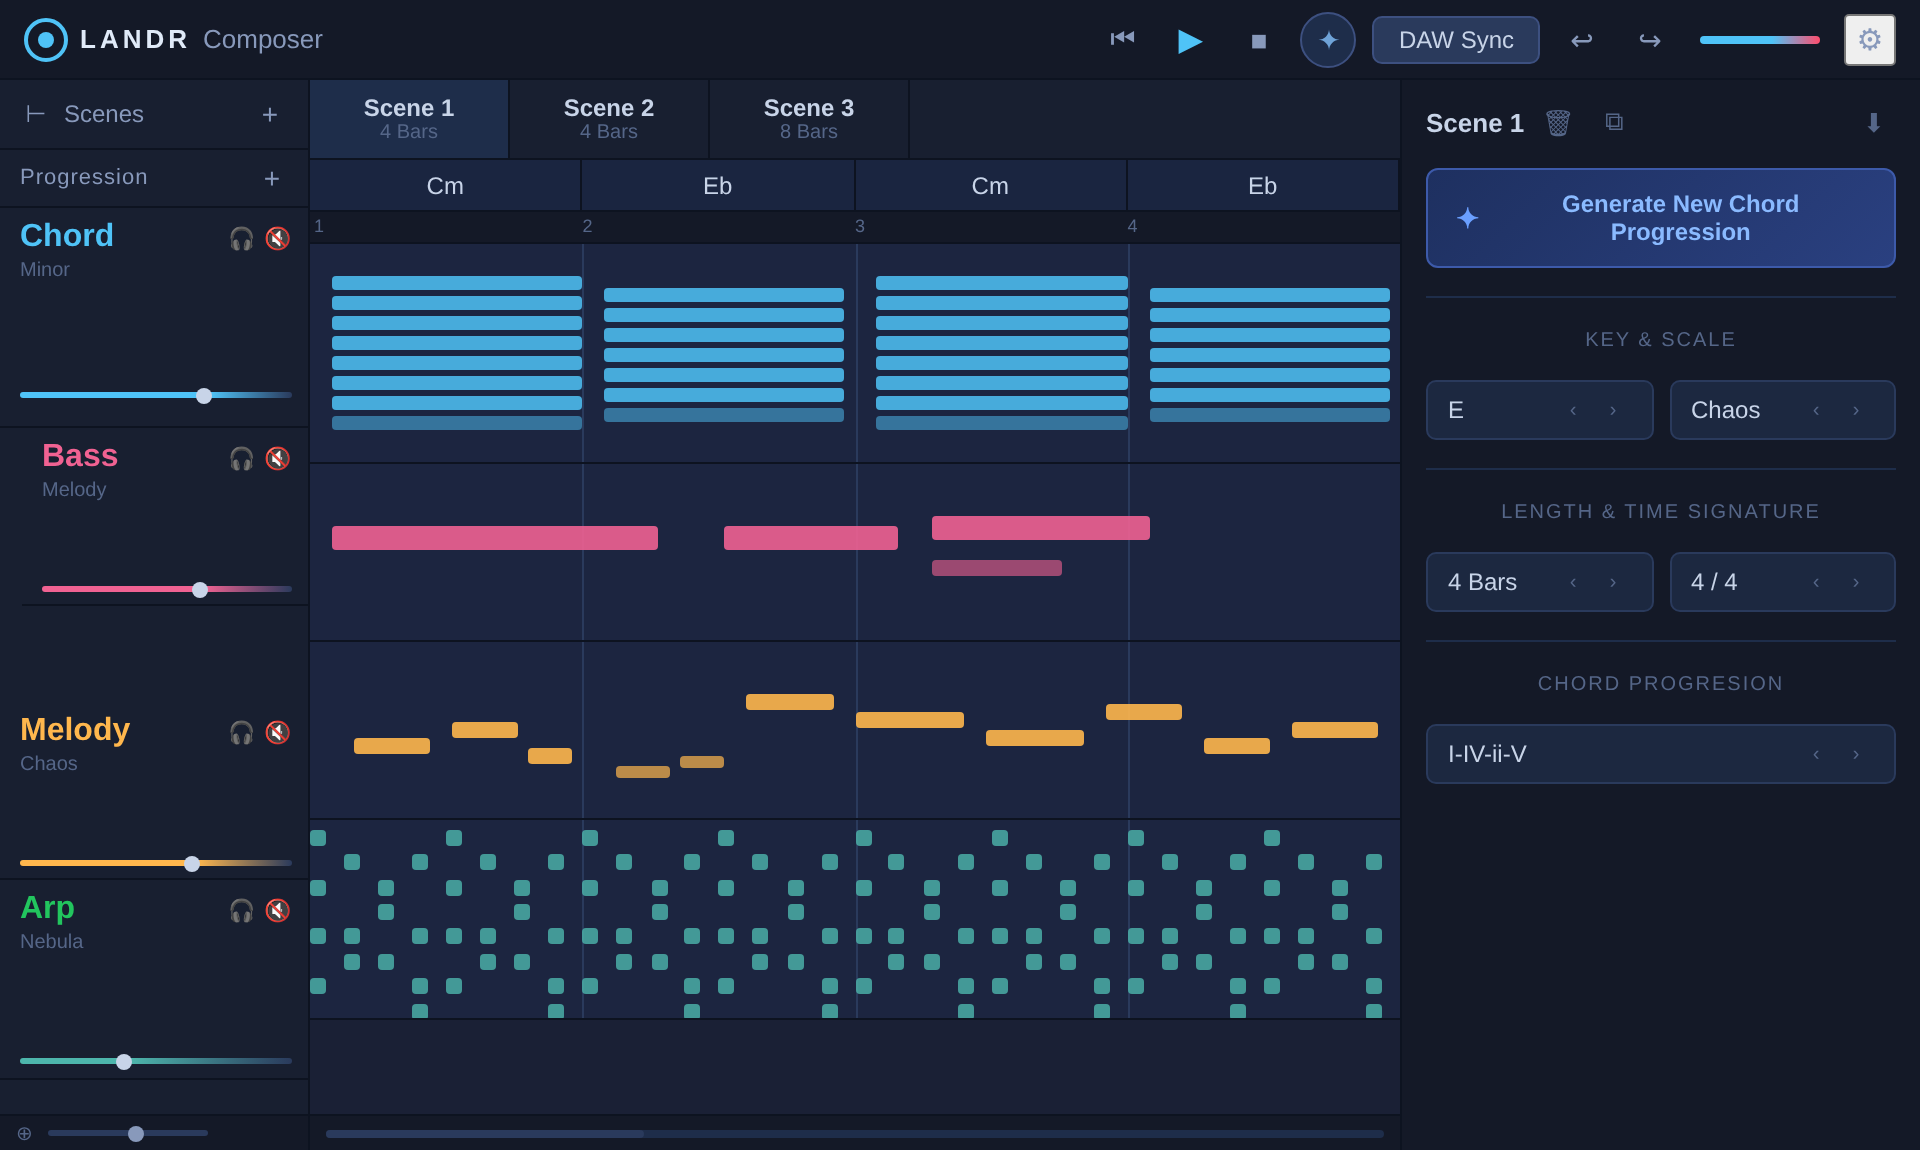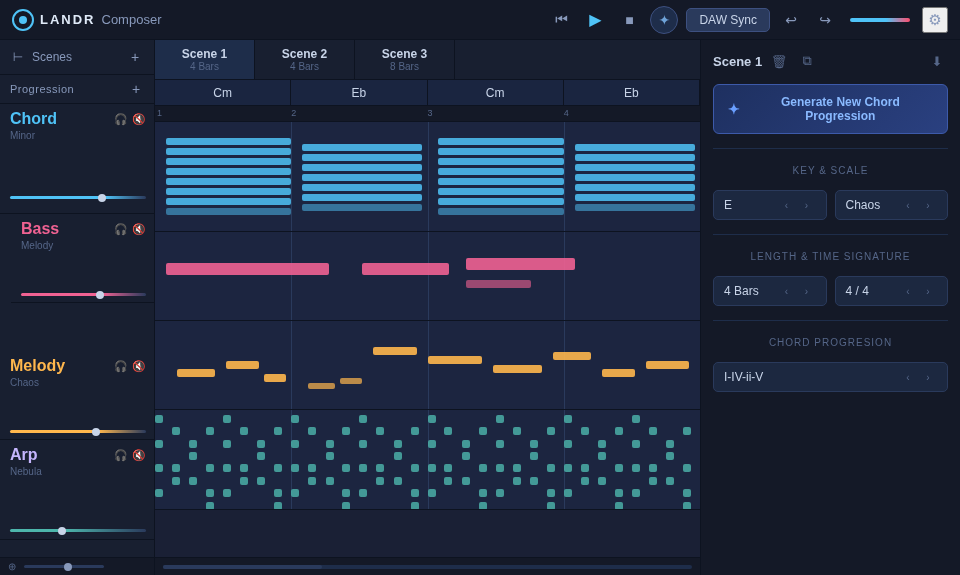--- a/index.html
+++ b/index.html
@@ -180,21 +180,21 @@
       gap: 6px;
       margin-bottom: 2px;
     }
     .track-name {
       font-size: 16px;
       font-weight: 600;
     }
     .track-name.chord { color: #4fc3f7; }
     .track-name.bass { color: #f06292; }
     .track-name.melody { color: #ffb74d; }
-    .track-name.arp { color: #c4b5fd; }
+    .track-name.arp { color: #22c55e; }
 
     .track-sub { color: #556688; font-size: 10px; margin-left: 0; }
     .track-controls {
       display: flex;
       gap: 4px;
       margin-left: auto;
     }
     .track-icon-btn {
       width: 14px; height: 14px;
       display: flex; align-items: center; justify-content: center;

